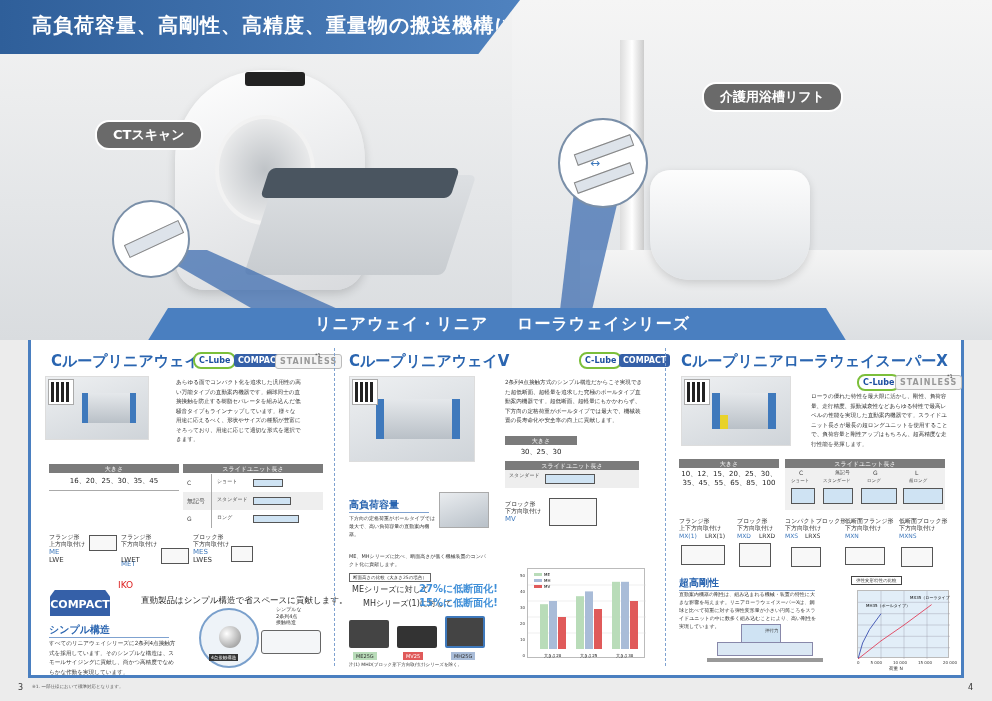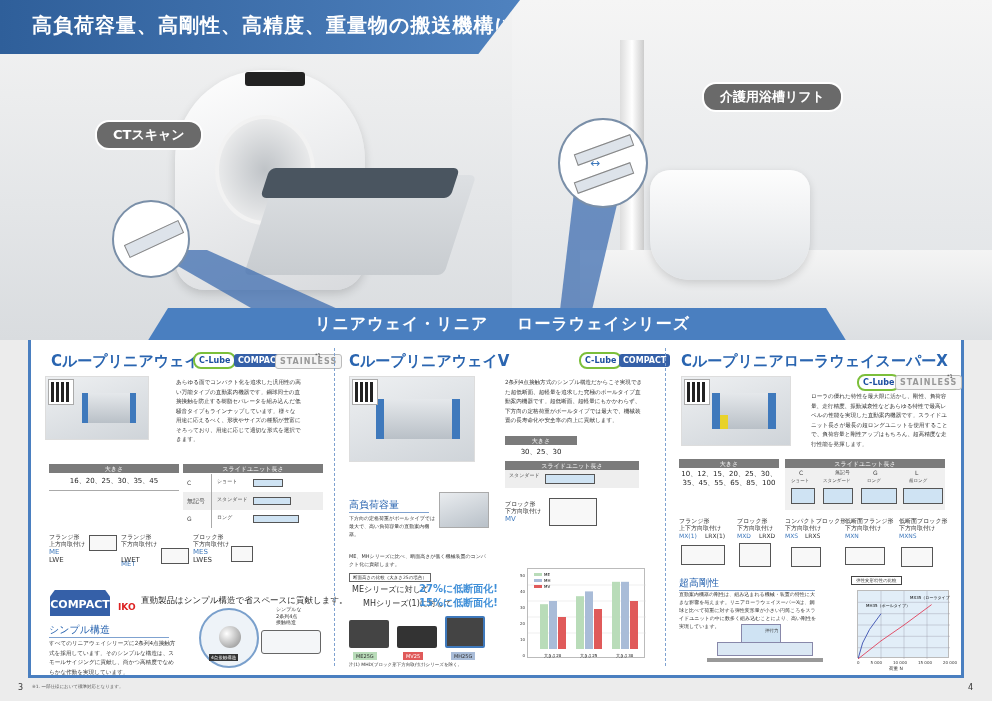--- a/index.html
+++ b/index.html
@@ -35,21 +35,21 @@
 .photo{position:absolute;background:linear-gradient(160deg,#eef0f2,#cfd4d9);border:1px solid #ddd}
 .block{position:absolute;background:linear-gradient(180deg,#e5e8eb,#b9c0c7);border-radius:3px}
 .cap{position:absolute;background:#3f79bc}
 .txt{position:absolute;font-size:5.6px;line-height:9.5px;color:#333}
 .hd{position:absolute;height:9px;background:#7b7b7b;color:#fff;font-size:6px;text-align:center;line-height:9px}
 .val{position:absolute;font-size:7px;text-align:center;color:#222}
 .sub{position:absolute;font-size:6px;color:#444}
 .blue{color:#3f79bc}
 .slab{position:absolute;font-size:6px;line-height:8px}
 .diag{position:absolute;border:1px solid #555;background:#f8f8f8}
-.sec-h{position:absolute;font-size:10px;font-weight:normal;color:#2a65b0;border-bottom:1px solid #7fa2d0}
+.sec-h{position:absolute;font-size:10px;font-weight:bold;color:#2a65b0;border-bottom:1px solid #7fa2d0}
 .chart{position:absolute;border:1px solid #bbb;background:#fff}
 .footer{position:absolute;left:0;top:678px;width:992px;height:23px;background:#ececec}
 .pg{position:absolute;top:683px;font-size:8px;color:#333}
 .note{position:absolute;left:32px;top:684px;font-size:4.5px;color:#555}
 .compact-logo{position:absolute;left:47px;top:590px;width:60px;height:26px;background:#3560a8;color:#fff;font-size:11px;font-weight:bold;text-align:center;line-height:30px;clip-path:polygon(8% 0,92% 0,100% 25%,100% 100%,0 100%,0 25%)}
 </style>
 </head>
 <body>
 
 <div class="hero">
@@ -140,21 +140,21 @@
     <div>
       <span class="slab" style="left:162px;top:193px">ブロック形</span>
       <span class="slab" style="left:162px;top:200px">下方向取付け</span>
       <span class="slab blue" style="left:162px;top:208px;font-size:7px">MES</span>
       <span class="slab" style="left:162px;top:216px;font-size:7px">LWES</span>
       <div class="diag" style="left:200px;top:206px;width:22px;height:16px"></div>
     </div>
   </div>
 
   <div class="compact-logo" style="left:19px;top:250px">COMPACT</div>
-  <span style="position:absolute;left:87px;top:262px;font-size:9px;font-weight:bold;color:#d22">IKO</span>
+  <span style="position:absolute;left:87px;top:240px;font-size:9px;font-weight:normal;color:#d22">IKO</span>
   <span style="position:absolute;left:110px;top:255px;font-size:8.5px;color:#222">直動製品はシンプル構造で省スペースに貢献します。</span>
   <div class="sec-h" style="left:18px;top:283px;width:120px">シンプル構造</div>
   <div class="txt" style="left:18px;top:299px;width:128px">すべてのリニアウェイシリーズに2条列4点接触方式を採用しています。そのシンプルな構造は、スモールサイジングに貢献し、尚かつ高精度でなめらかな作動を実現しています。</div>
   <div style="position:absolute;left:168px;top:268px;width:60px;height:60px;border-radius:50%;border:2px solid #7aa0cc;background:#eef3f8">
     <div style="position:absolute;left:18px;top:16px;width:22px;height:22px;border-radius:50%;background:radial-gradient(circle at 35% 35%,#fff,#888)"></div>
     <span style="position:absolute;left:8px;top:44px;background:#333;color:#fff;font-size:4.5px;padding:1px 2px">4点接触構造</span>
   </div>
   <div style="position:absolute;left:230px;top:290px;width:60px;height:24px;border:1px solid #666;background:#f4f6f8;border-radius:3px"></div>
   <div class="txt" style="left:245px;top:266px;width:40px;font-size:5px;line-height:6.5px;white-space:pre">シンプルな
 2条列4点

